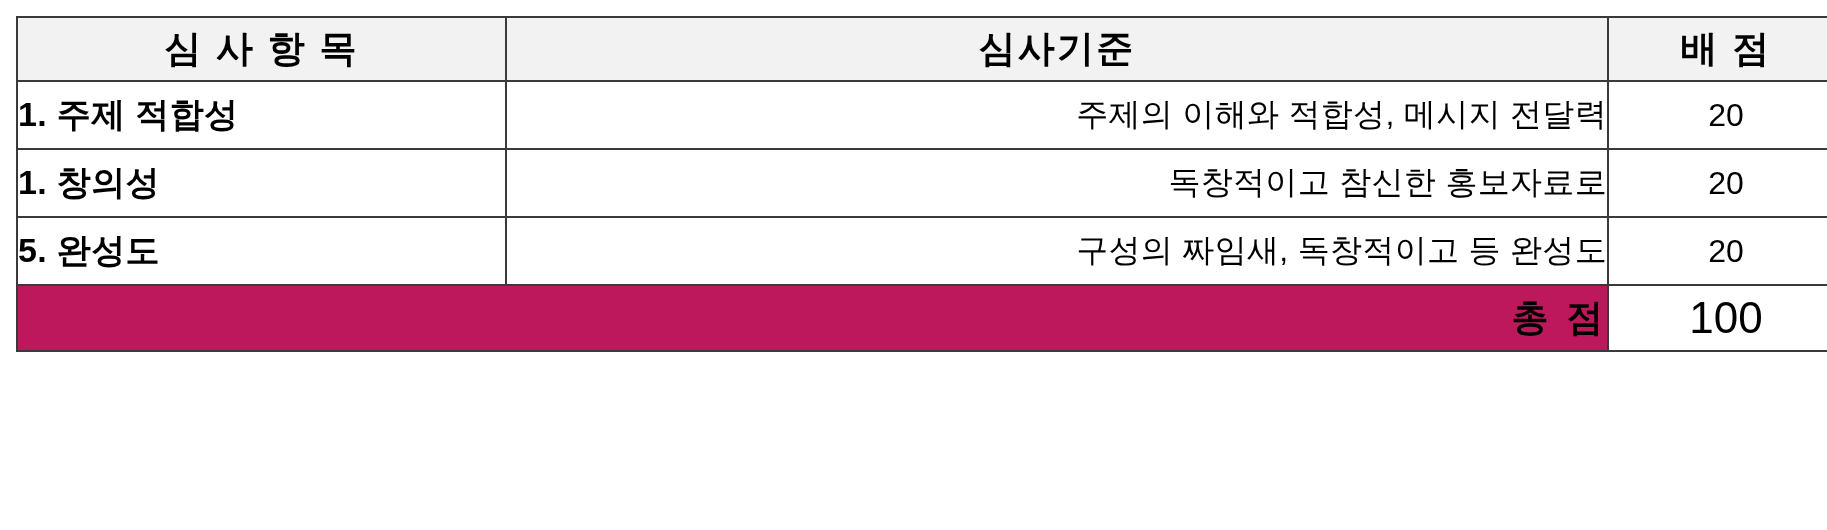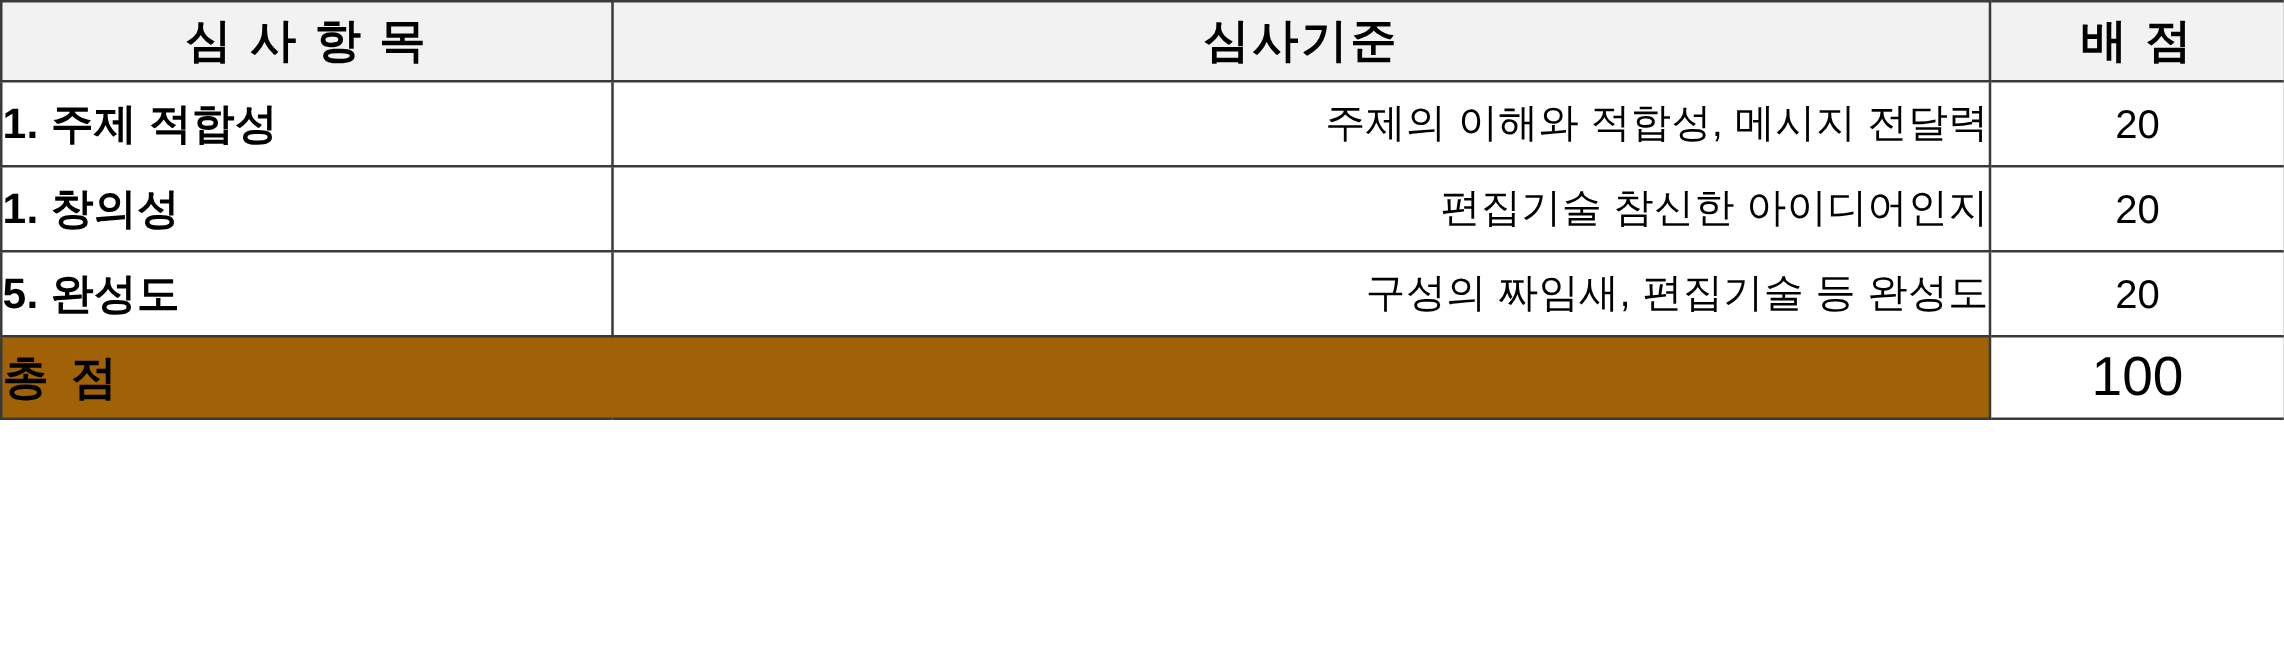--- a/index.html
+++ b/index.html
@@ -10,21 +10,21 @@
   body {
     width: 1827px;
     height: 530px;
     font-family: "Liberation Sans", sans-serif;
     color: #000000;
     overflow: hidden;
   }
   .table-wrap {
     width: 1584px;
     box-sizing: border-box;
-    padding: 0;
+    padding: 16px;
   }
   table.criteria {
     border-collapse: collapse;
     width: 1827px;
     table-layout: fixed;
   }
   table.criteria col.c-item   { width: 489px; }
   table.criteria col.c-desc   { width: 1102px; }
   table.criteria col.c-points { width: 236px; }
 
@@ -59,24 +59,24 @@
     padding-left: 26px;
     text-align: right;
     letter-spacing: 0.01em;
   }
   td.points-cell {
     font-size: 32px;
     font-weight: normal;
     text-align: center;
   }
   tfoot td.total-label {
-    background: #a16207;
+    background: #be185d;
     font-size: 37px;
     font-weight: bold;
-    text-align: left;
+    text-align: right;
     height: 64px;
     letter-spacing: 0.10em;
   }
   tfoot td.total-points {
     font-size: 44px;
     text-align: center;
     height: 64px;
     border-radius: 21px;
   }
 </style>
@@ -98,26 +98,26 @@
       </tr>
     </thead>
     <tbody>
       <tr class="row-cell">
         <td class="item-cell">1. 주제 적합성</td>
         <td class="desc-cell">주제의 이해와 적합성, 메시지 전달력</td>
         <td class="points-cell">20</td>
       </tr>
       <tr class="row-cell">
         <td class="item-cell">1. 창의성</td>
-        <td class="desc-cell">편집기술 참신한 아이디어인지</td>
+        <td class="desc-cell">독창적이고 참신한 홍보자료로</td>
         <td class="points-cell">20</td>
       </tr>
       <tr class="row-cell">
         <td class="item-cell">5. 완성도</td>
-        <td class="desc-cell">구성의 짜임새, 편집기술 등 완성도</td>
+        <td class="desc-cell">구성의 짜임새, 독창적이고 등 완성도</td>
         <td class="points-cell">20</td>
       </tr>
     </tbody>
     <tfoot>
       <tr>
         <td class="total-label" colspan="2">총 점</td>
         <td class="total-points">100</td>
       </tr>
     </tfoot>
   </table>

